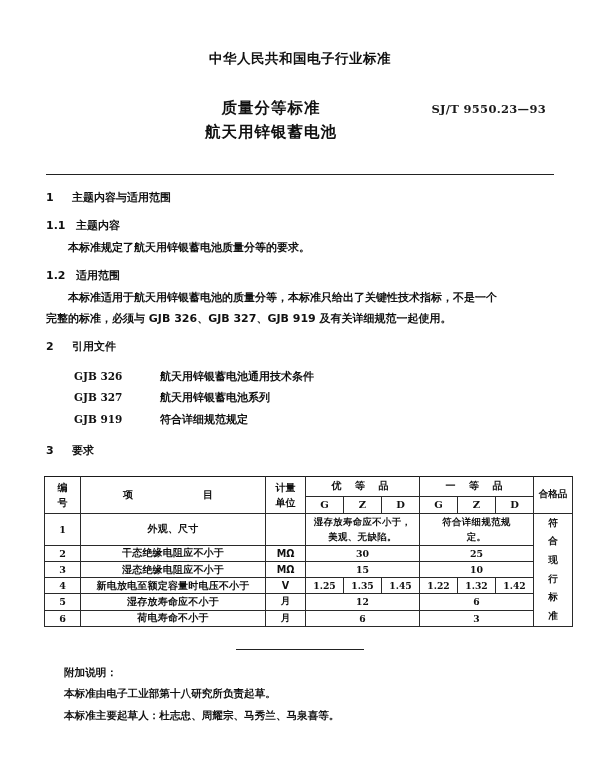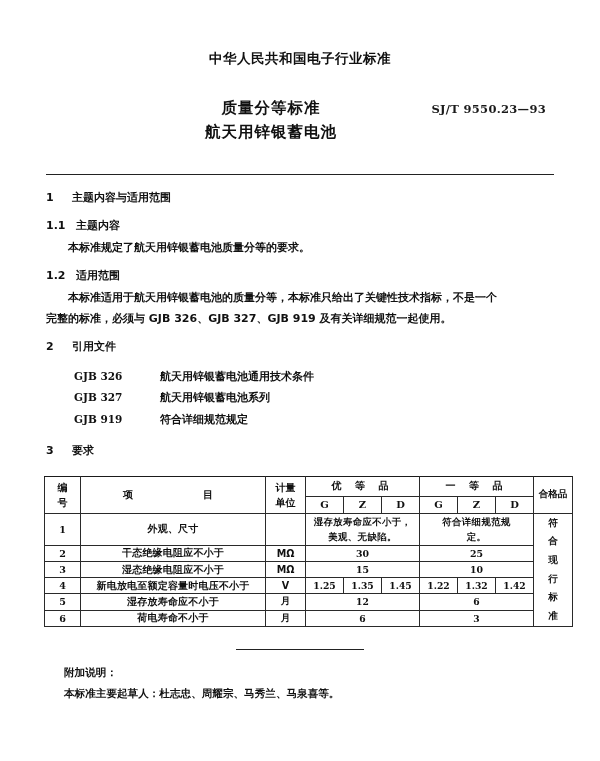--- a/index.html
+++ b/index.html
@@ -387,16 +387,17 @@
           <td class="val" colspan="3">6</td>
           <td class="val" colspan="3">3</td>
         </tr>
       </tbody>
     </table>
   </div>
 
   <hr class="note-rule">
   <div class="notes">
     <div>附加说明：</div>
+    <div>本标准由电子工业部第十八研究所负责起草。</div>
     <div>本标准主要起草人：杜志忠、周耀宗、马秀兰、马泉喜等。</div>
   </div>
 
 </div>
 
 </body></html>

